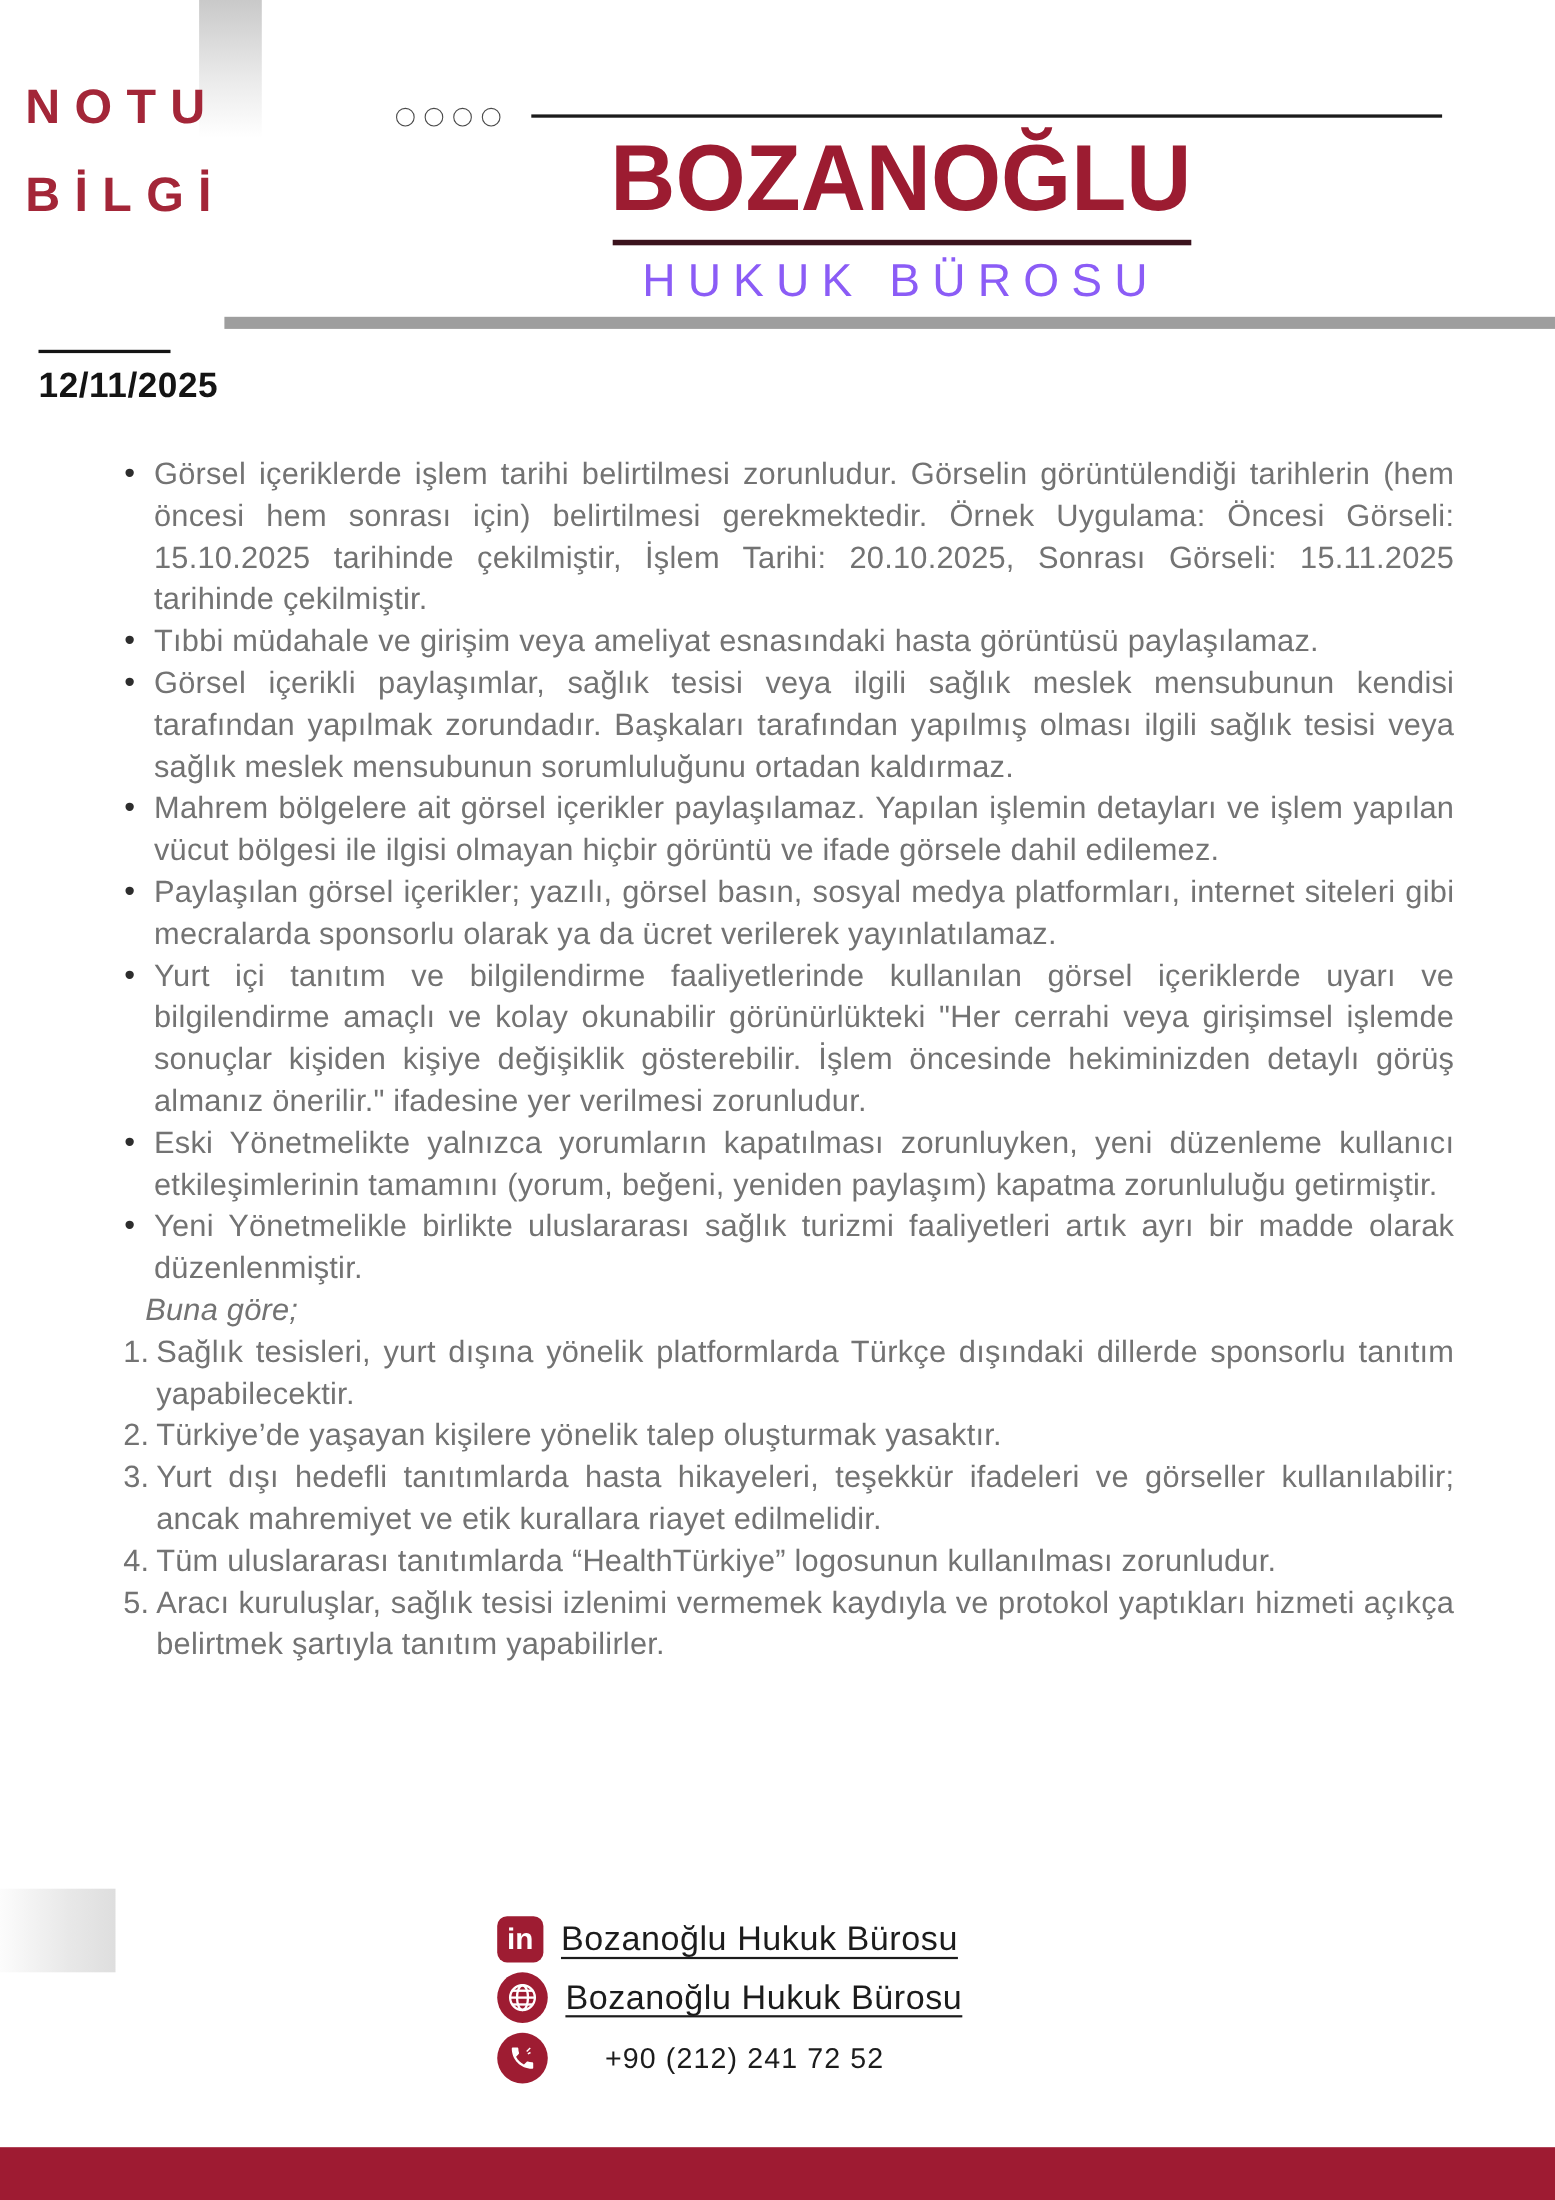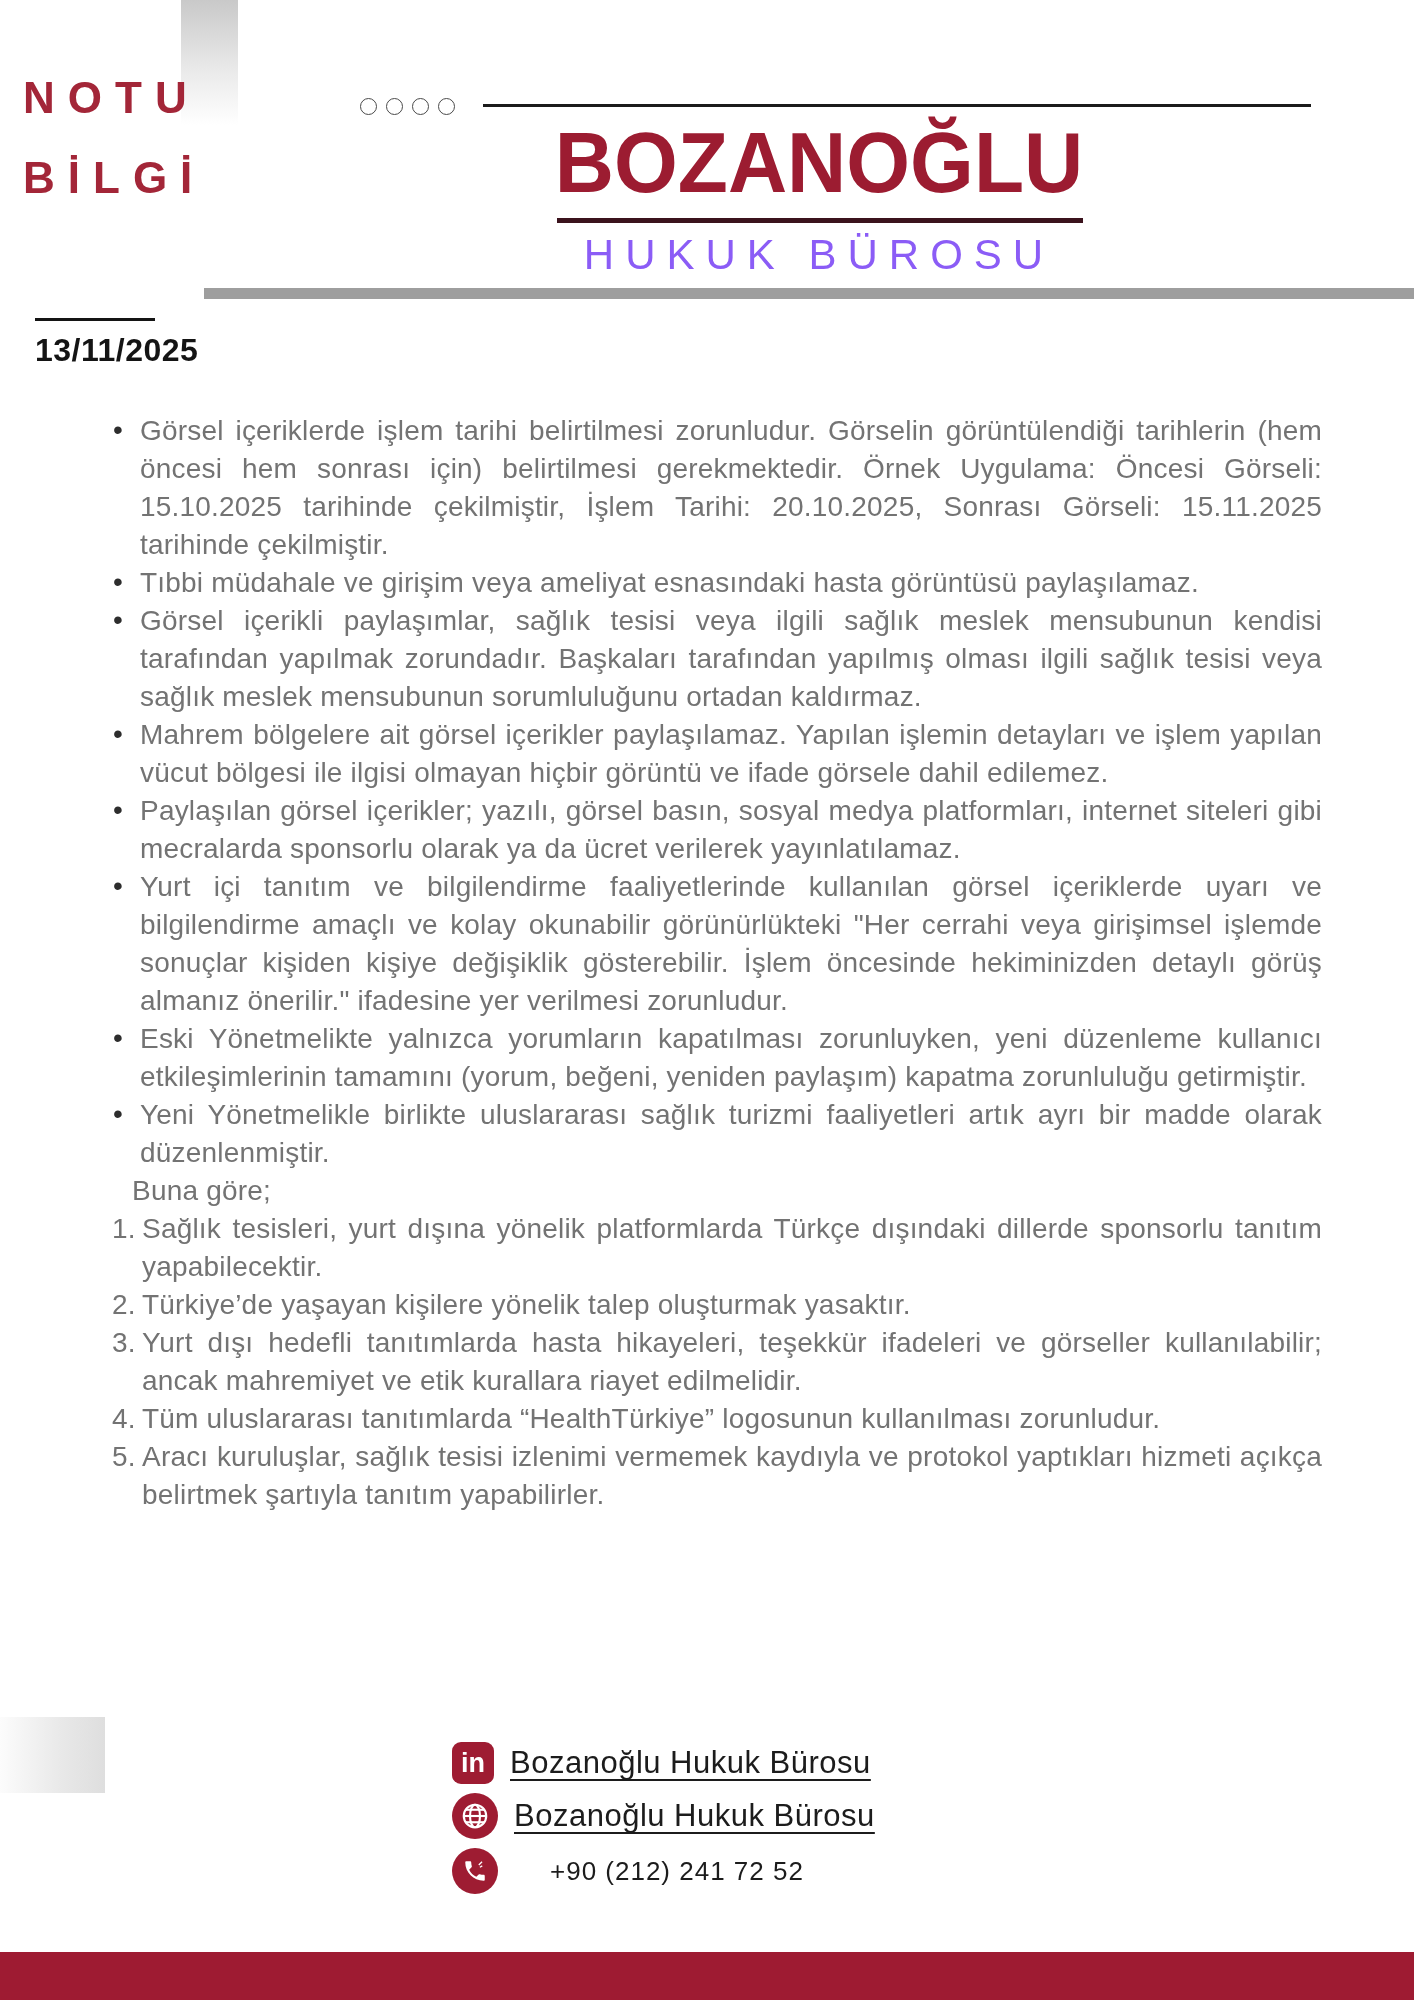--- a/index.html
+++ b/index.html
@@ -56,21 +56,21 @@
   .content {
     position:absolute; left:110px; top:412px; width:1212px;
     color:#737373; font-size:28px; line-height:38px;
     text-align:justify; letter-spacing:0.2px;
   }
   .bullet-item { position:relative; padding-left:30px; }
   .bullet-item::before {
     content:"\2022"; position:absolute; left:3px; top:-1px;
     color:#2d2d2d; font-size:28px;
   }
-  .interlude { padding-left:22px; text-align:left; }
+  .interlude { padding-left:22px; text-align:left;font-style:italic; }
   .num-item { position:relative; padding-left:32px; }
   .num-marker { position:absolute; left:2px; top:0; }
 
   
   .footer { position:absolute; left:452px; top:1742px; }
   .footer-row { display:flex; align-items:center; margin-bottom:9px; }
   .icon-badge {
     flex:0 0 auto; display:flex; align-items:center; justify-content:center;
     background:#9e1c32; color:#ffffff;
   }
@@ -114,21 +114,21 @@
 
   <div class="header-rule"></div>
 
   <div class="logo-name">BOZANOĞLU</div>
   <div class="logo-underline"></div>
   <div class="logo-subtitle">HUKUK BÜROSU</div>
 
   <div class="gray-bar"></div>
 
   <div class="date-rule"></div>
-  <div class="date-text">13/11/2025</div>
+  <div class="date-text">12/11/2025</div>
 
   <div class="content">
     <div class="bullet-item"><span>Görsel içeriklerde işlem tarihi belirtilmesi zorunludur. Görselin görüntülendiği tarihlerin (hem öncesi hem sonrası için) belirtilmesi gerekmektedir. Örnek Uygulama: Öncesi Görseli: 15.10.2025 tarihinde çekilmiştir, İşlem Tarihi: 20.10.2025, Sonrası Görseli: 15.11.2025 tarihinde çekilmiştir.</span></div>
     <div class="bullet-item"><span>Tıbbi müdahale ve girişim veya ameliyat esnasındaki hasta görüntüsü paylaşılamaz.</span></div>
     <div class="bullet-item"><span>Görsel içerikli paylaşımlar, sağlık tesisi veya ilgili sağlık meslek mensubunun kendisi tarafından yapılmak zorundadır. Başkaları tarafından yapılmış olması ilgili sağlık tesisi veya sağlık meslek mensubunun sorumluluğunu ortadan kaldırmaz.</span></div>
     <div class="bullet-item"><span>Mahrem bölgelere ait görsel içerikler paylaşılamaz. Yapılan işlemin detayları ve işlem yapılan vücut bölgesi ile ilgisi olmayan hiçbir görüntü ve ifade görsele dahil edilemez.</span></div>
     <div class="bullet-item"><span>Paylaşılan görsel içerikler; yazılı, görsel basın, sosyal medya platformları, internet siteleri gibi mecralarda sponsorlu olarak ya da ücret verilerek yayınlatılamaz.</span></div>
     <div class="bullet-item"><span>Yurt içi tanıtım ve bilgilendirme faaliyetlerinde kullanılan görsel içeriklerde uyarı ve bilgilendirme amaçlı ve kolay okunabilir görünürlükteki "Her cerrahi veya girişimsel işlemde sonuçlar kişiden kişiye değişiklik gösterebilir. İşlem öncesinde hekiminizden detaylı görüş almanız önerilir." ifadesine yer verilmesi zorunludur.</span></div>
     <div class="bullet-item"><span>Eski Yönetmelikte yalnızca yorumların kapatılması zorunluyken, yeni düzenleme kullanıcı etkileşimlerinin tamamını (yorum, beğeni, yeniden paylaşım) kapatma zorunluluğu getirmiştir.</span></div>
     <div class="bullet-item"><span>Yeni Yönetmelikle birlikte uluslararası sağlık turizmi faaliyetleri artık ayrı bir madde olarak düzenlenmiştir.</span></div>

